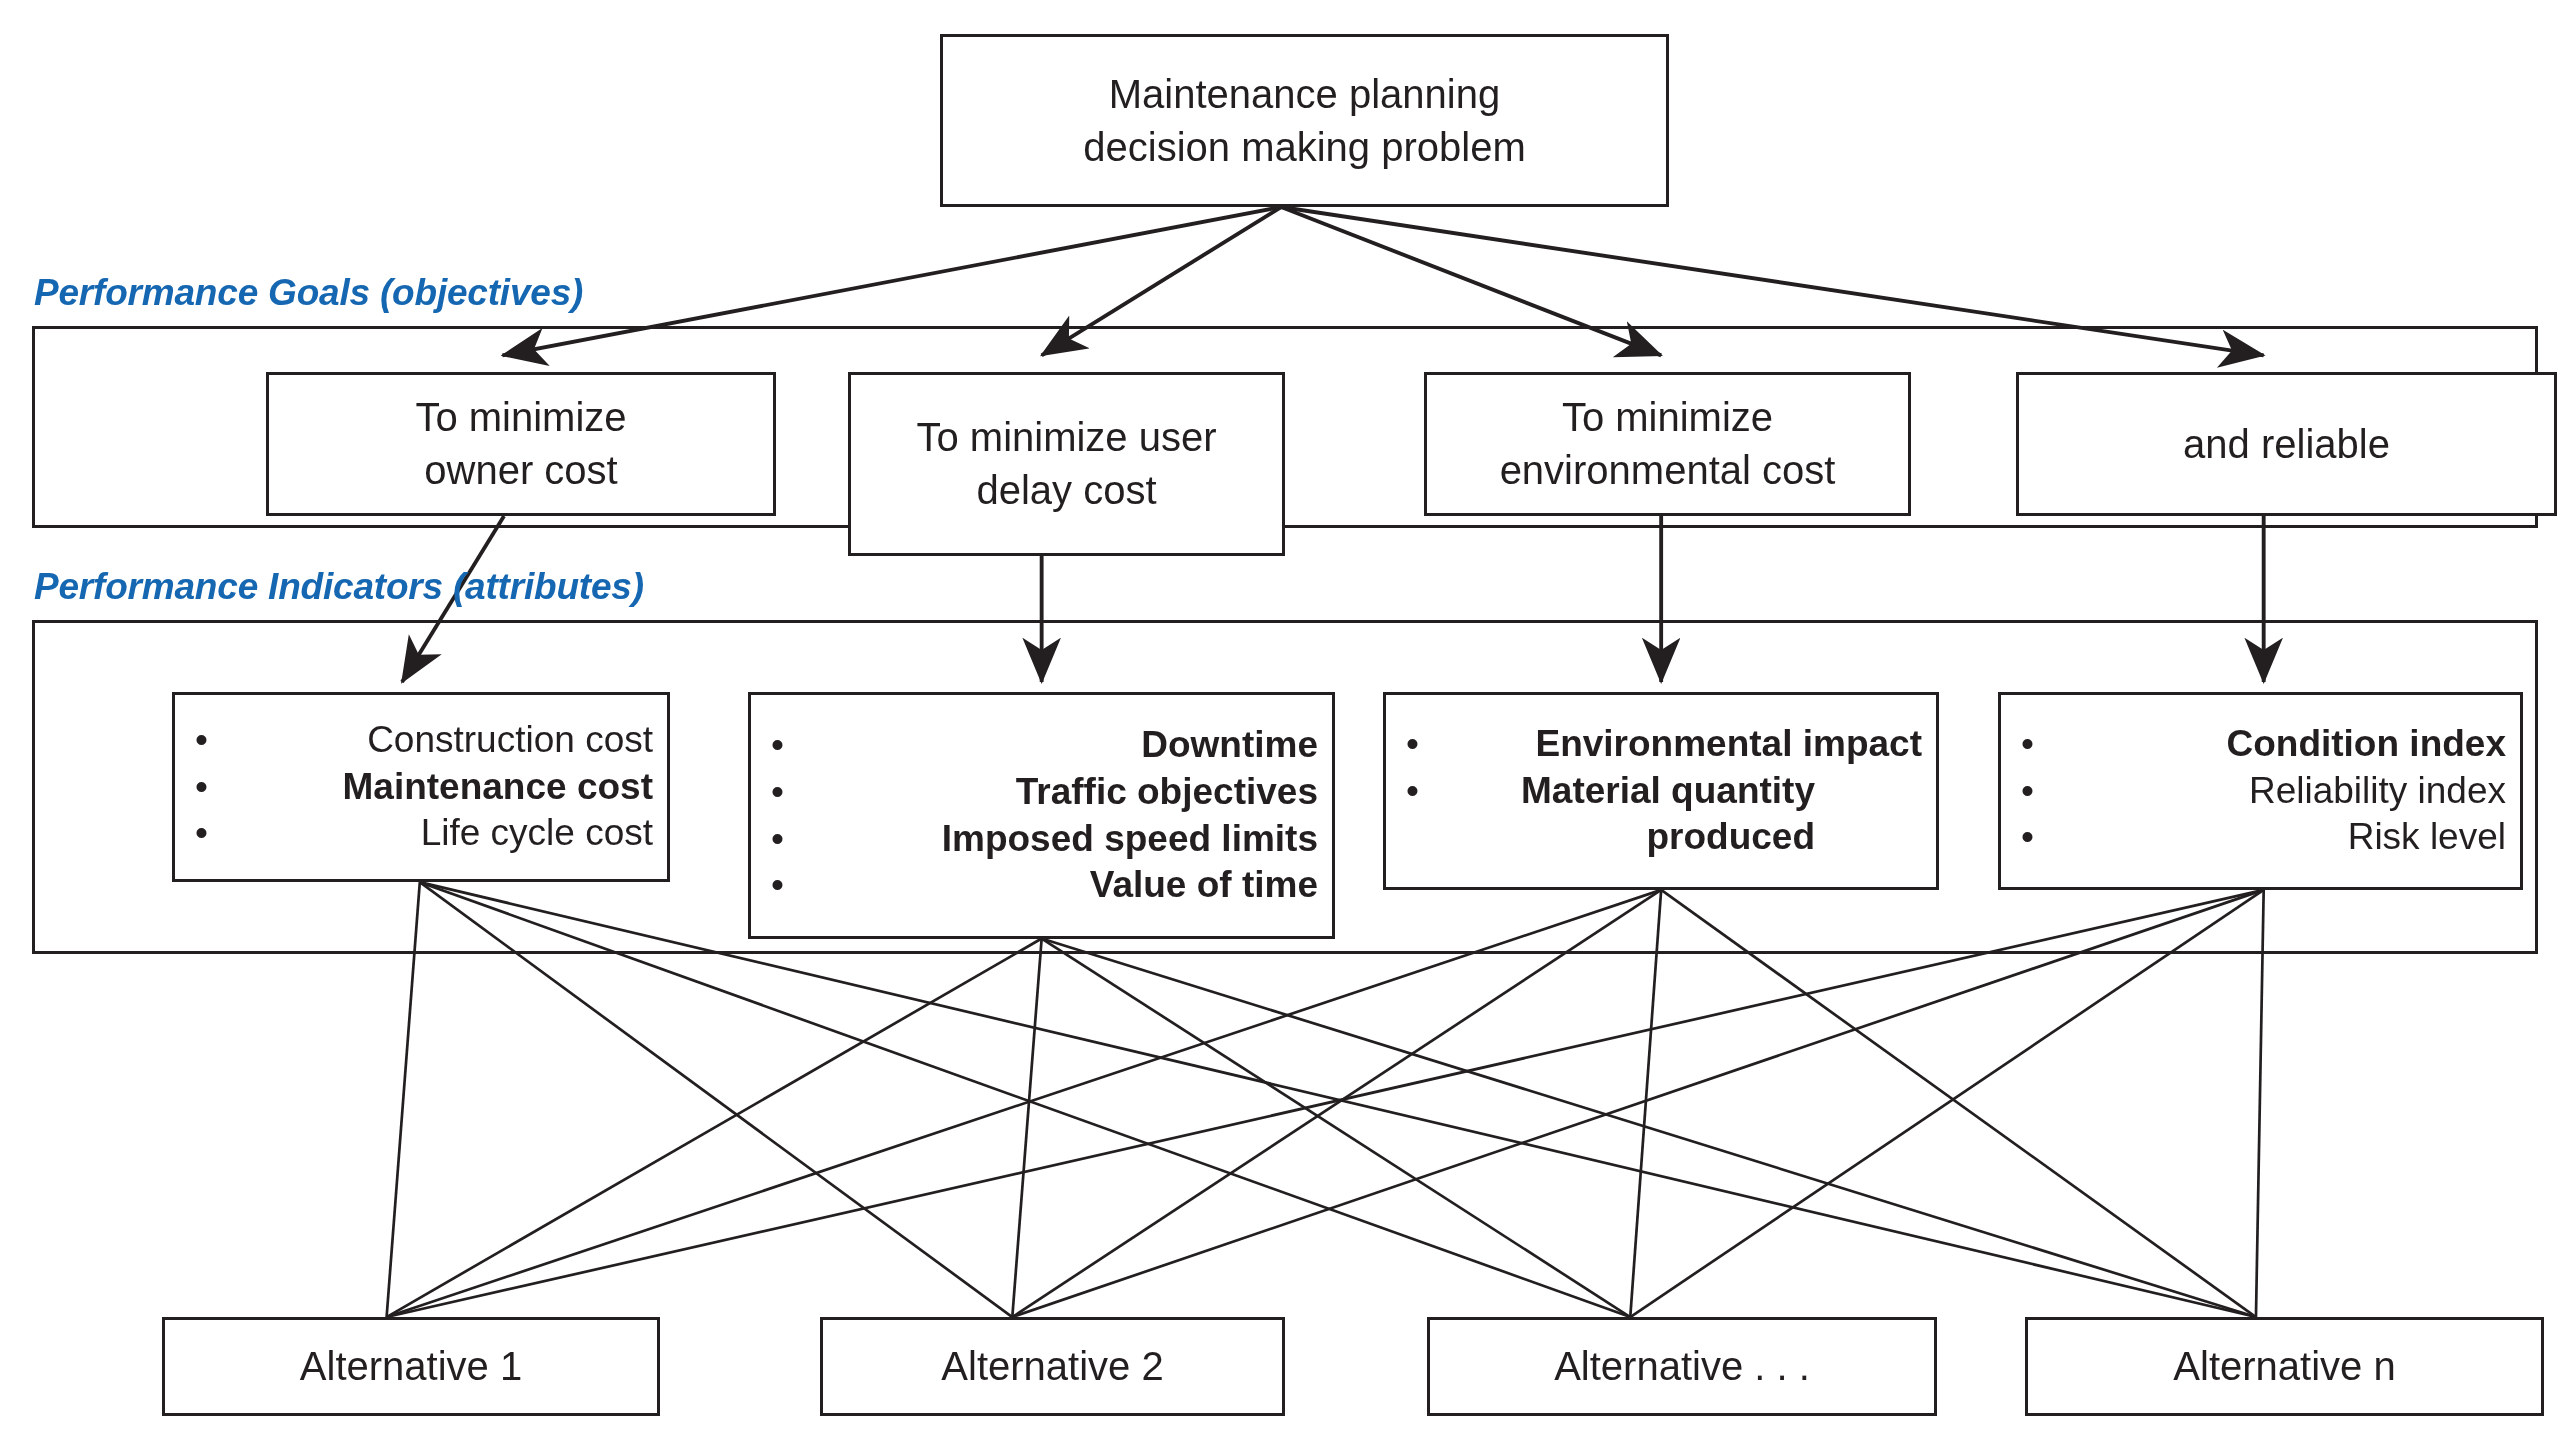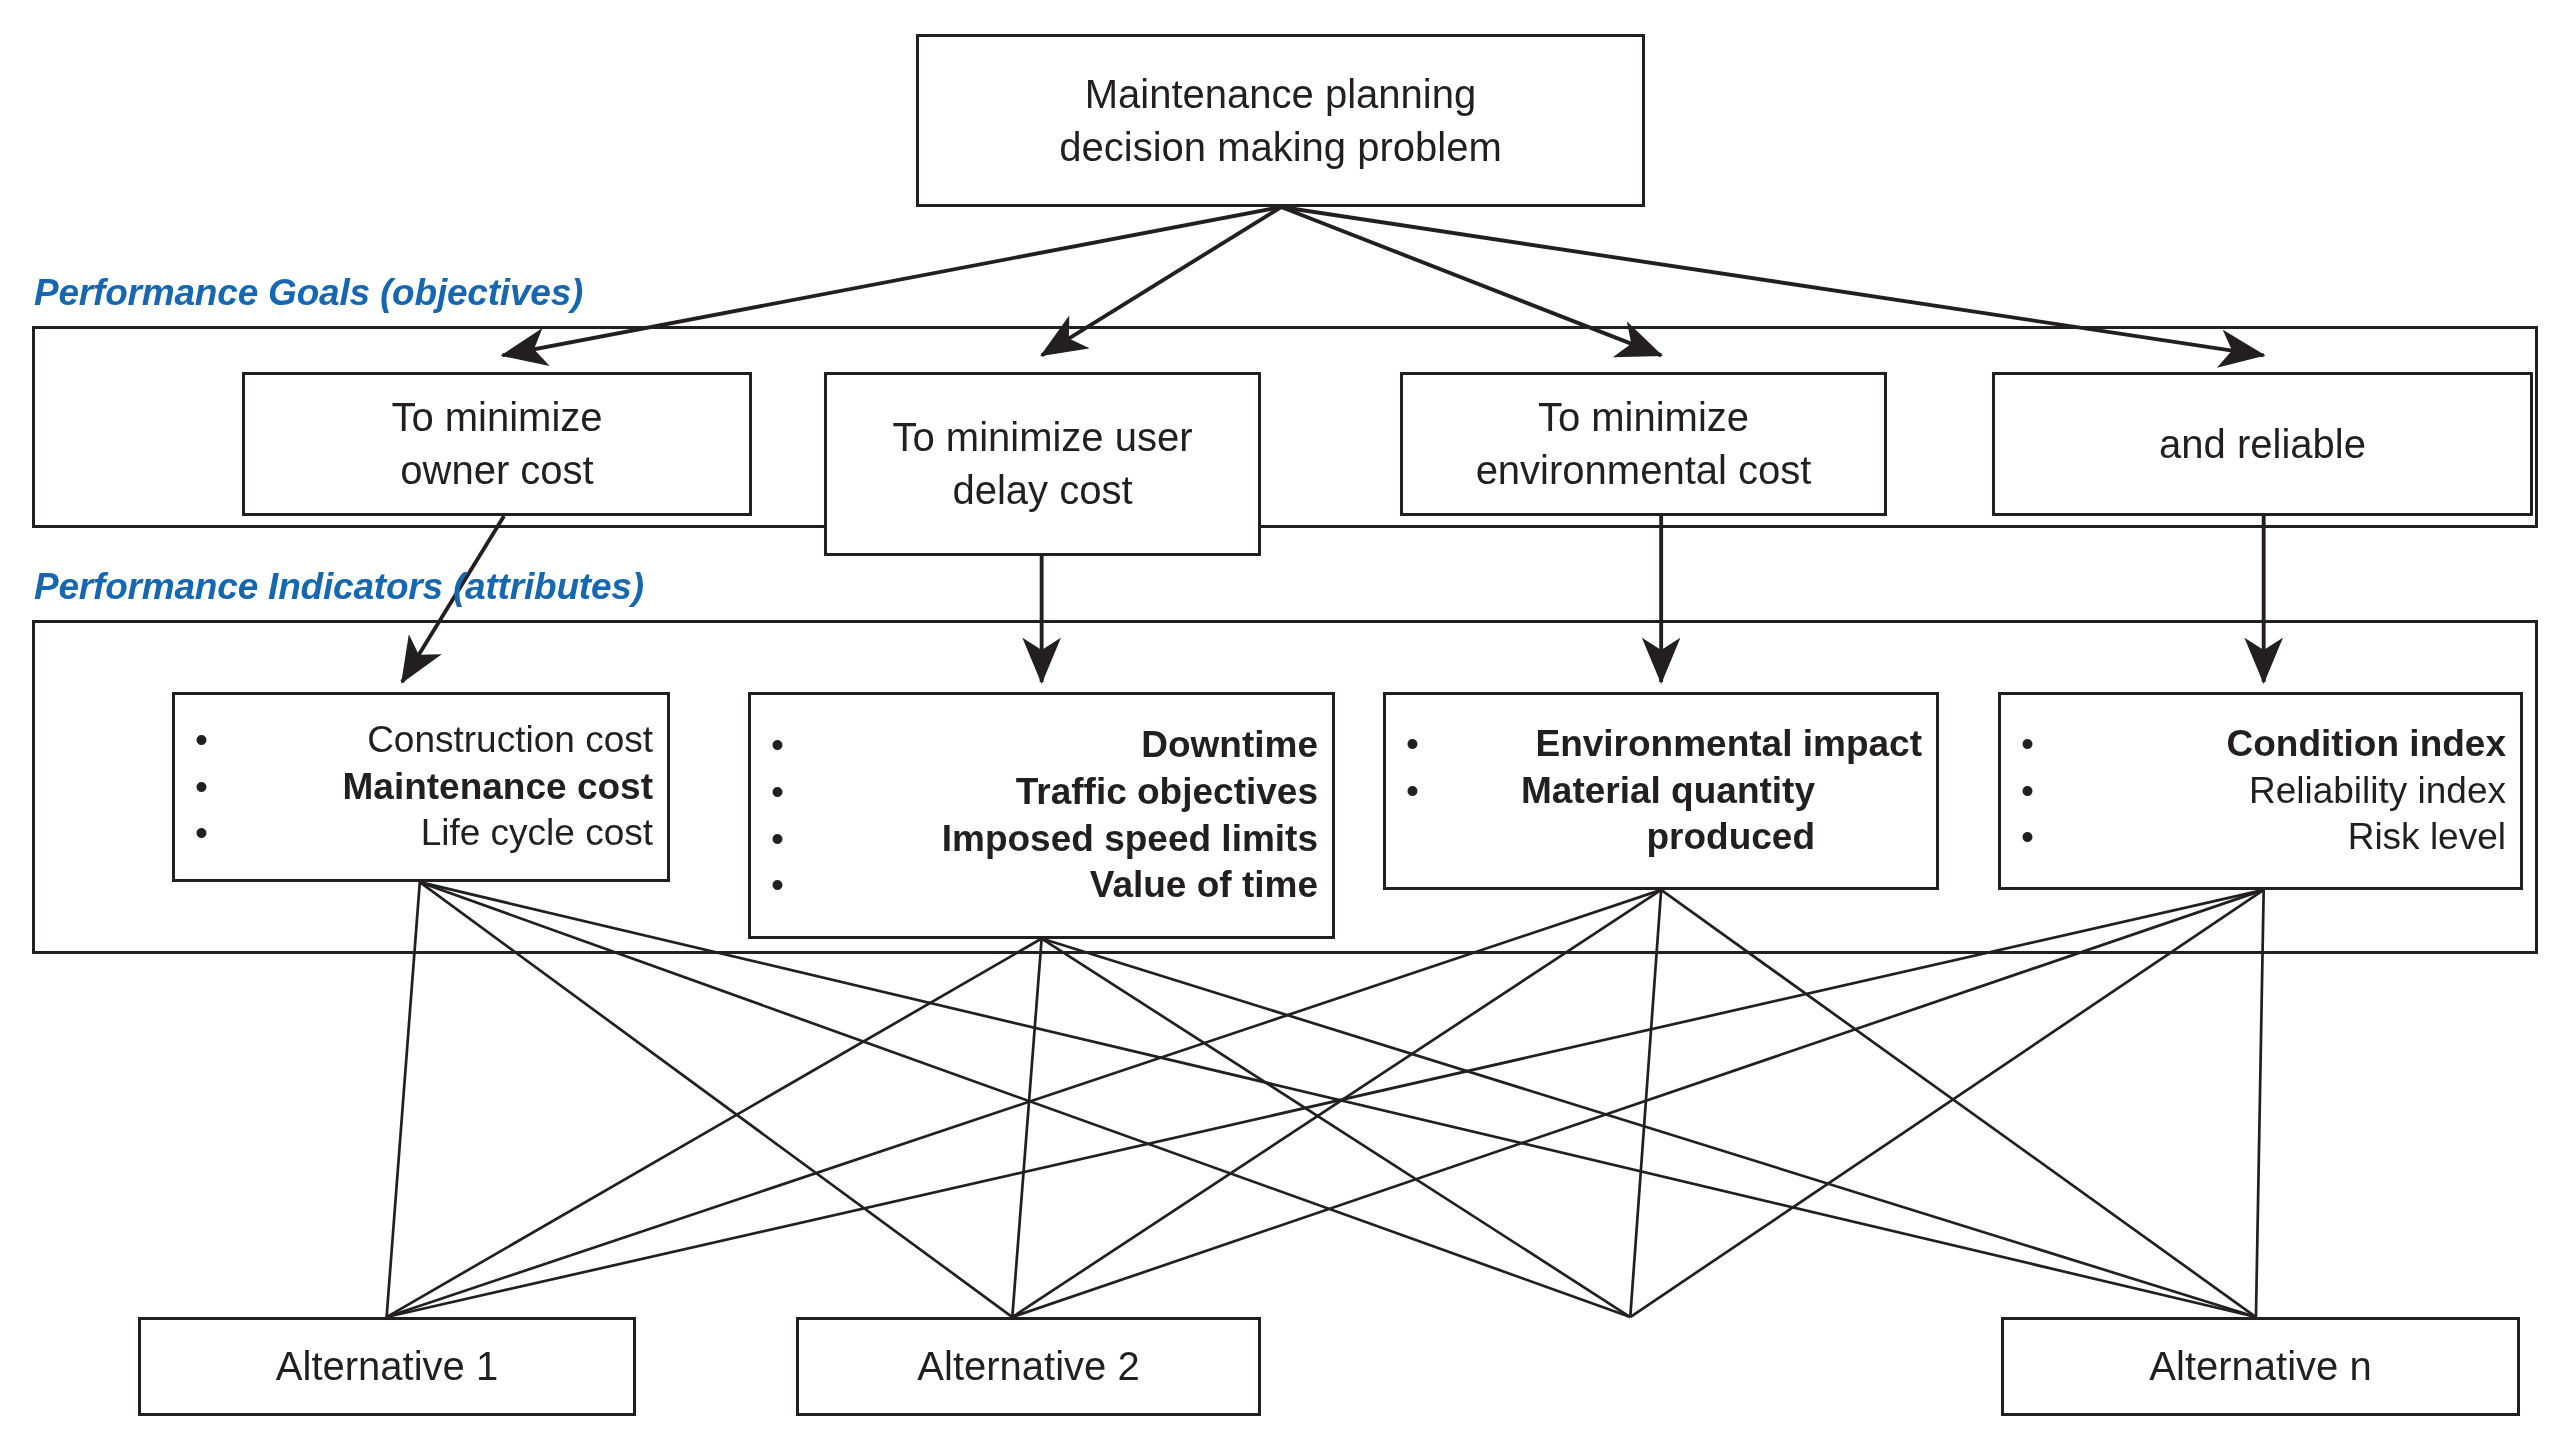--- a/index.html
+++ b/index.html
@@ -29,20 +29,21 @@
   .node-box {
     position: absolute;
     box-sizing: border-box;
     border: 3.1px solid #231f20;
     background: #ffffff;
     display: flex;
     flex-direction: column;
     justify-content: center;
     align-items: center;
     color: #231f20;
+    margin-left: 24px;
   }
   .node-box .line {
     display: block;
     font-size: 40px;
     line-height: 1.32;
     white-space: nowrap;
     text-align: center;
   }
   .list-box {
     position: absolute;
@@ -229,19 +230,22 @@
   </div>
 
   <div class="node-box" style="left:138px; top:1317px; width:498px; height:99px;">
     <span class="line">Alternative 1</span>
   </div>
 
   <div class="node-box" style="left:796px; top:1317px; width:465px; height:99px;align-items:center;">
     <span class="line">Alternative 2</span>
   </div>
 
+  <div class="node-box" style="left:1403px; top:1317px; width:510px; height:99px;">
+    <span class="line">Alternative . . .</span>
+  </div>
 
   <div class="node-box" style="left:2001px; top:1317px; width:519px; height:99px;">
     <span class="line">Alternative n</span>
   </div>
 
 </div>
 
 
 </body></html>

